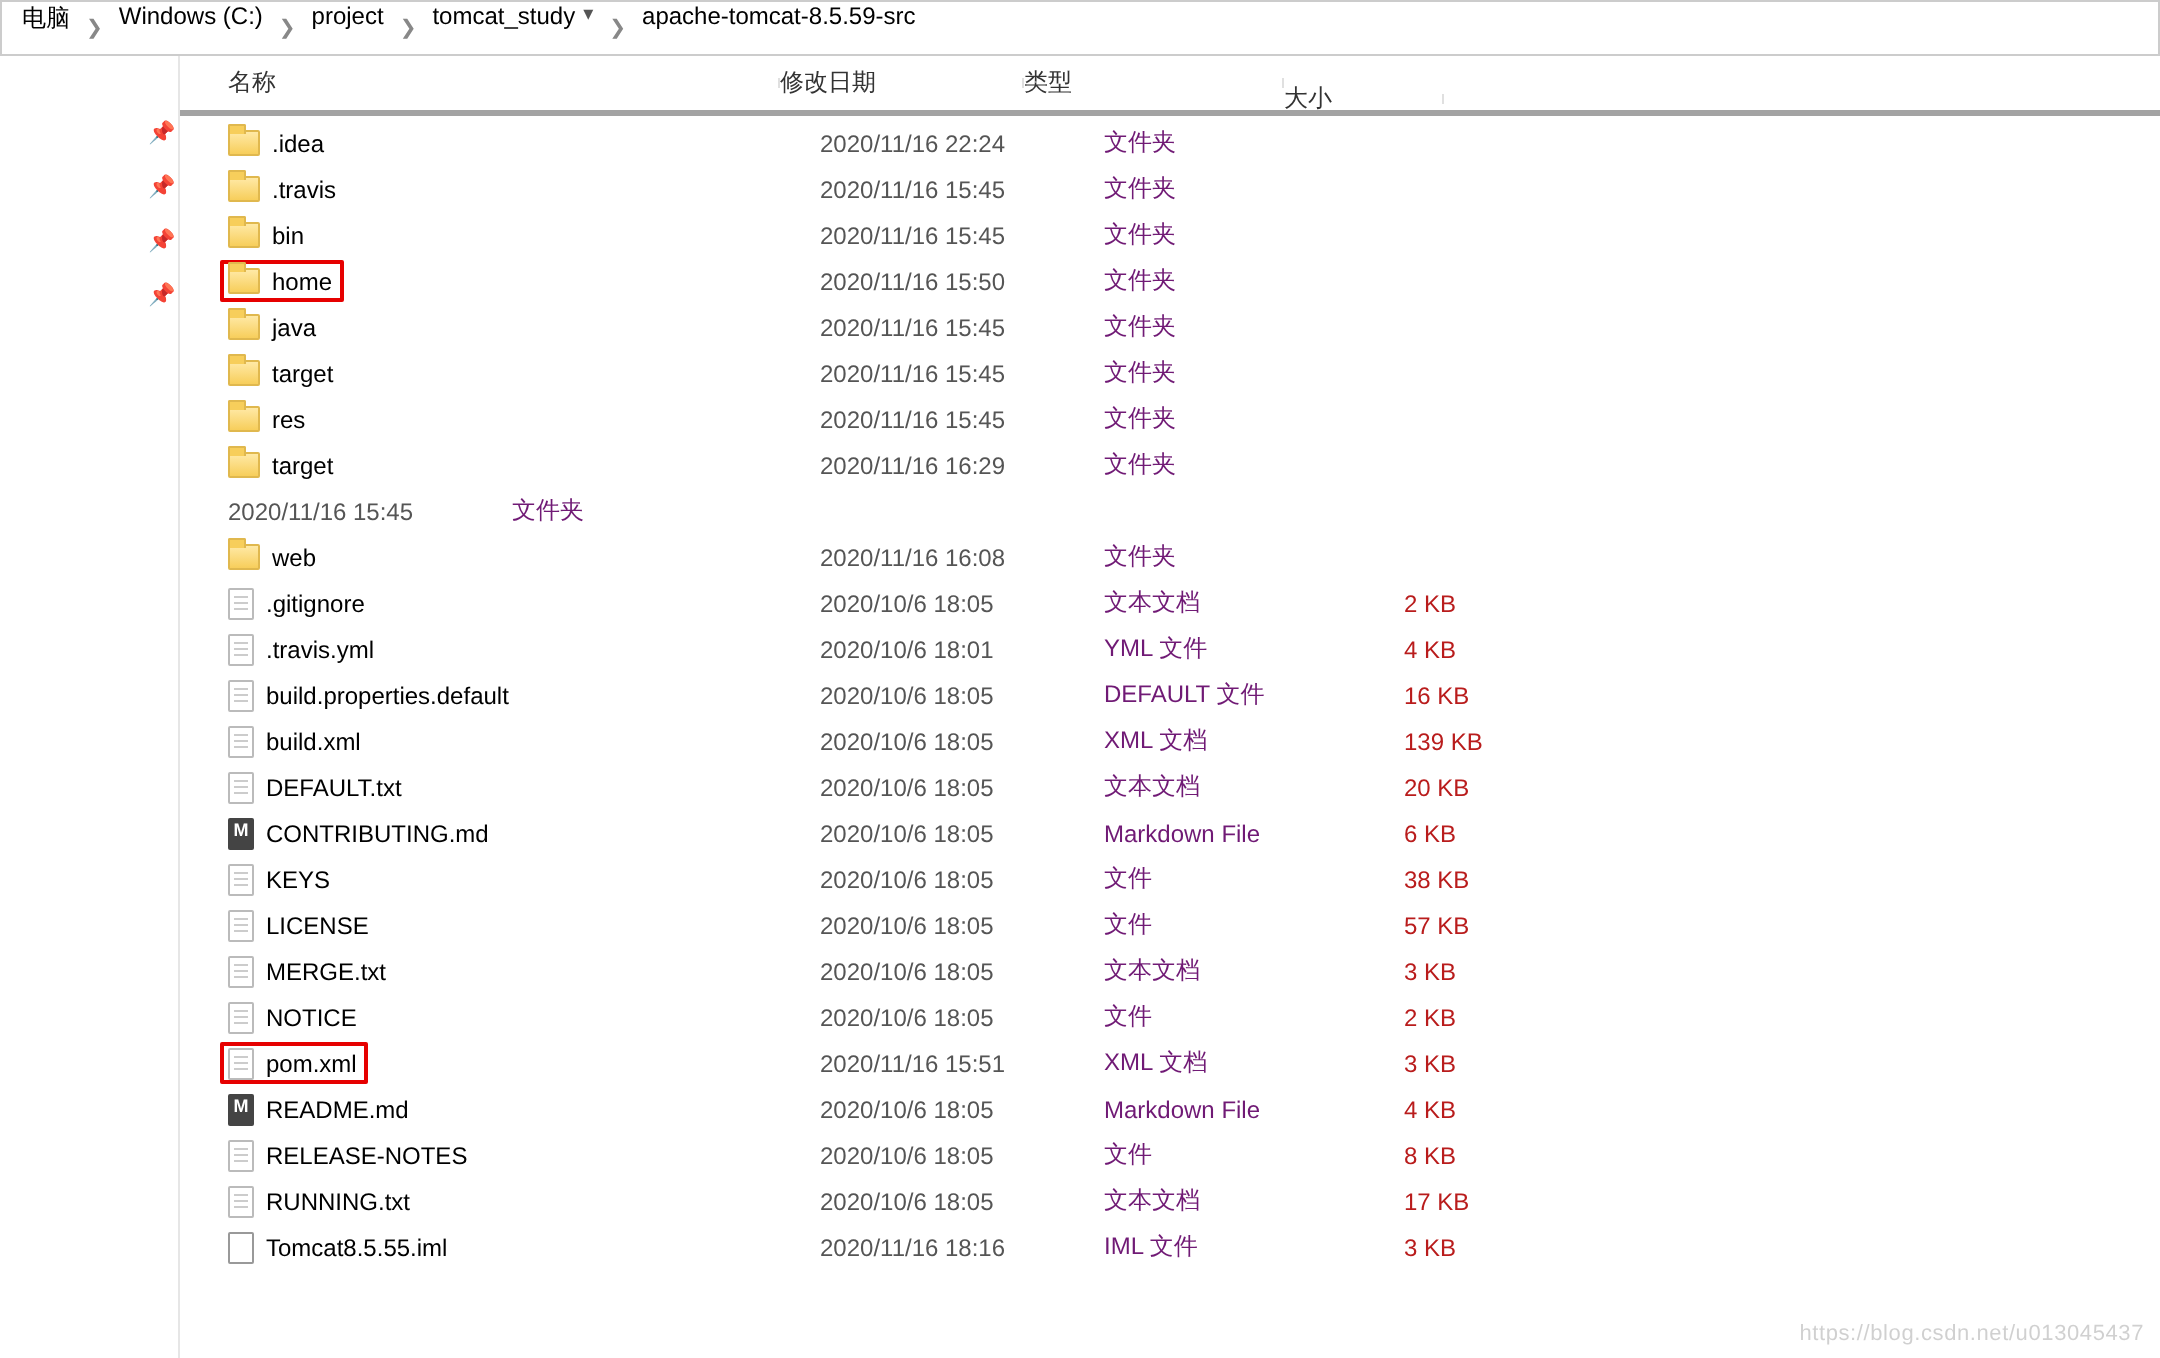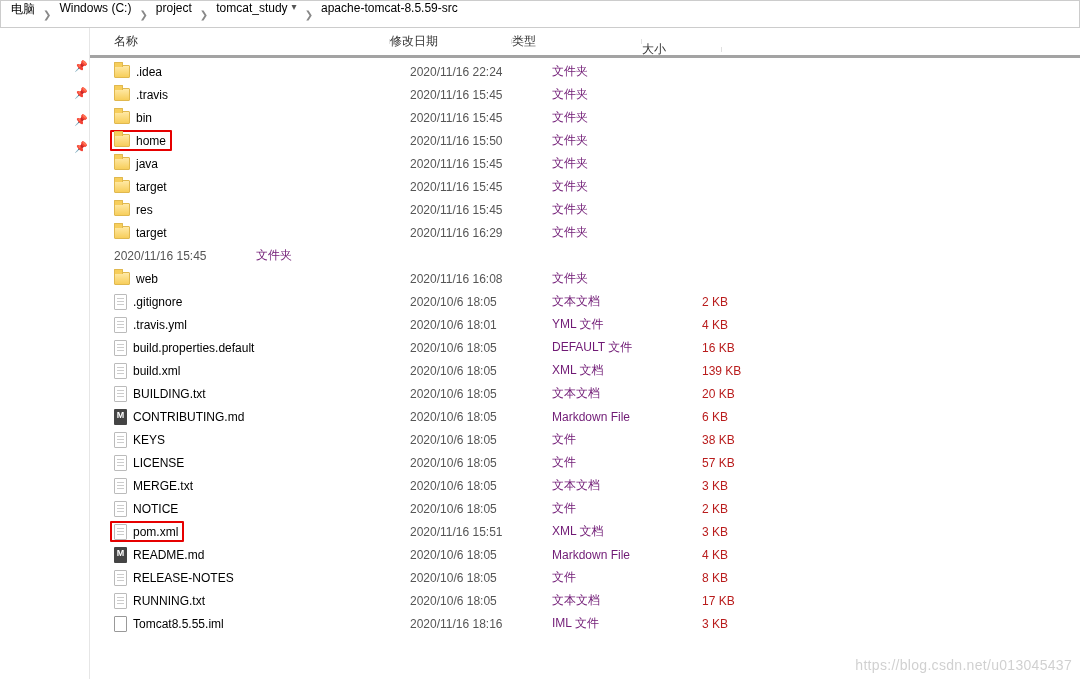--- a/index.html
+++ b/index.html
@@ -163,21 +163,21 @@
     background: #fff;
     border: 1px solid #999;
     border-radius: 1px;
   }
 
   .watermark {
     position:absolute;
     right: 8px;
     bottom: 6px;
     color: rgba(120,120,120,0.35);
-    font-size: 14px;
+    font-size: 11px;
     letter-spacing: .3px;
     pointer-events:none;
   }
 </style>
 </head>
 <body>
 
 <div class="breadcrumb">
   <span class="crumb">
       <span>电脑</span>
@@ -337,21 +337,21 @@
             <span class="ico-file"></span>
             <span>build.xml</span>
           </div>
           <div class="cell-date">2020/10/6 18:05</div>
           <div class="cell-type">XML 文档</div>
           <div class="cell-size">139 KB</div>
         </div>
         <div class="row">
           <div class="cell-name">
             <span class="ico-file"></span>
-            <span>BUILDING.txt</span>
+            <span>DEFAULT.txt</span>
           </div>
           <div class="cell-date">2020/10/6 18:05</div>
           <div class="cell-type">文本文档</div>
           <div class="cell-size">20 KB</div>
         </div>
         <div class="row">
           <div class="cell-name">
             <span class="ico-md"></span>
             <span>CONTRIBUTING.md</span>
           </div>

